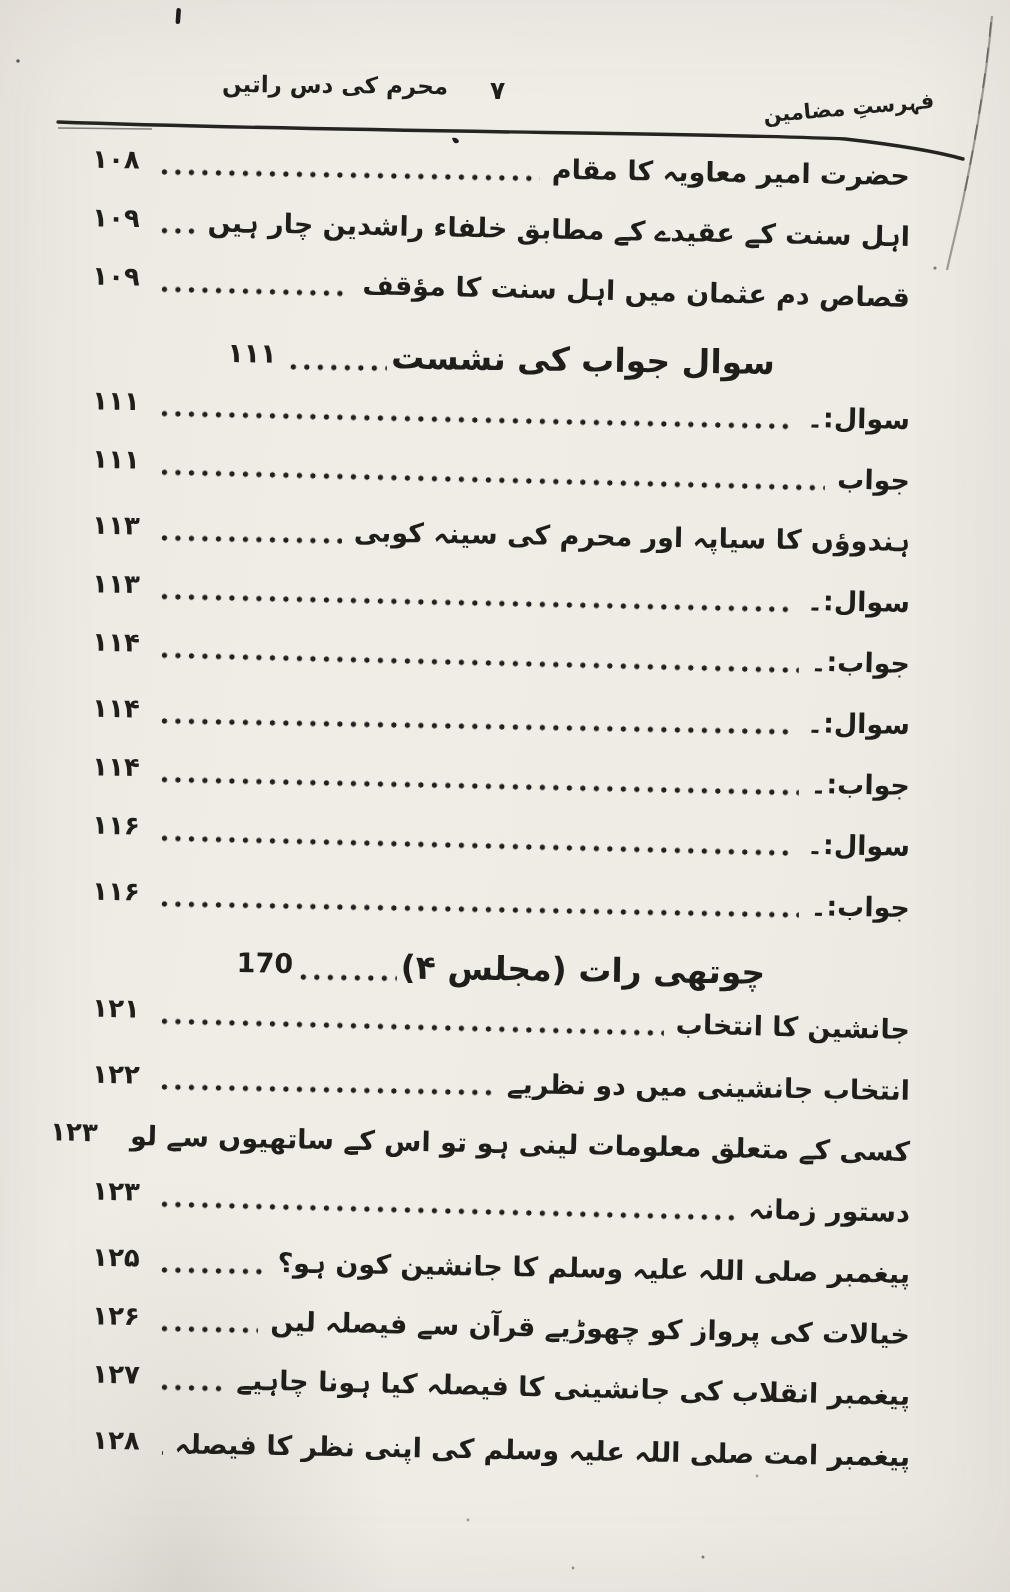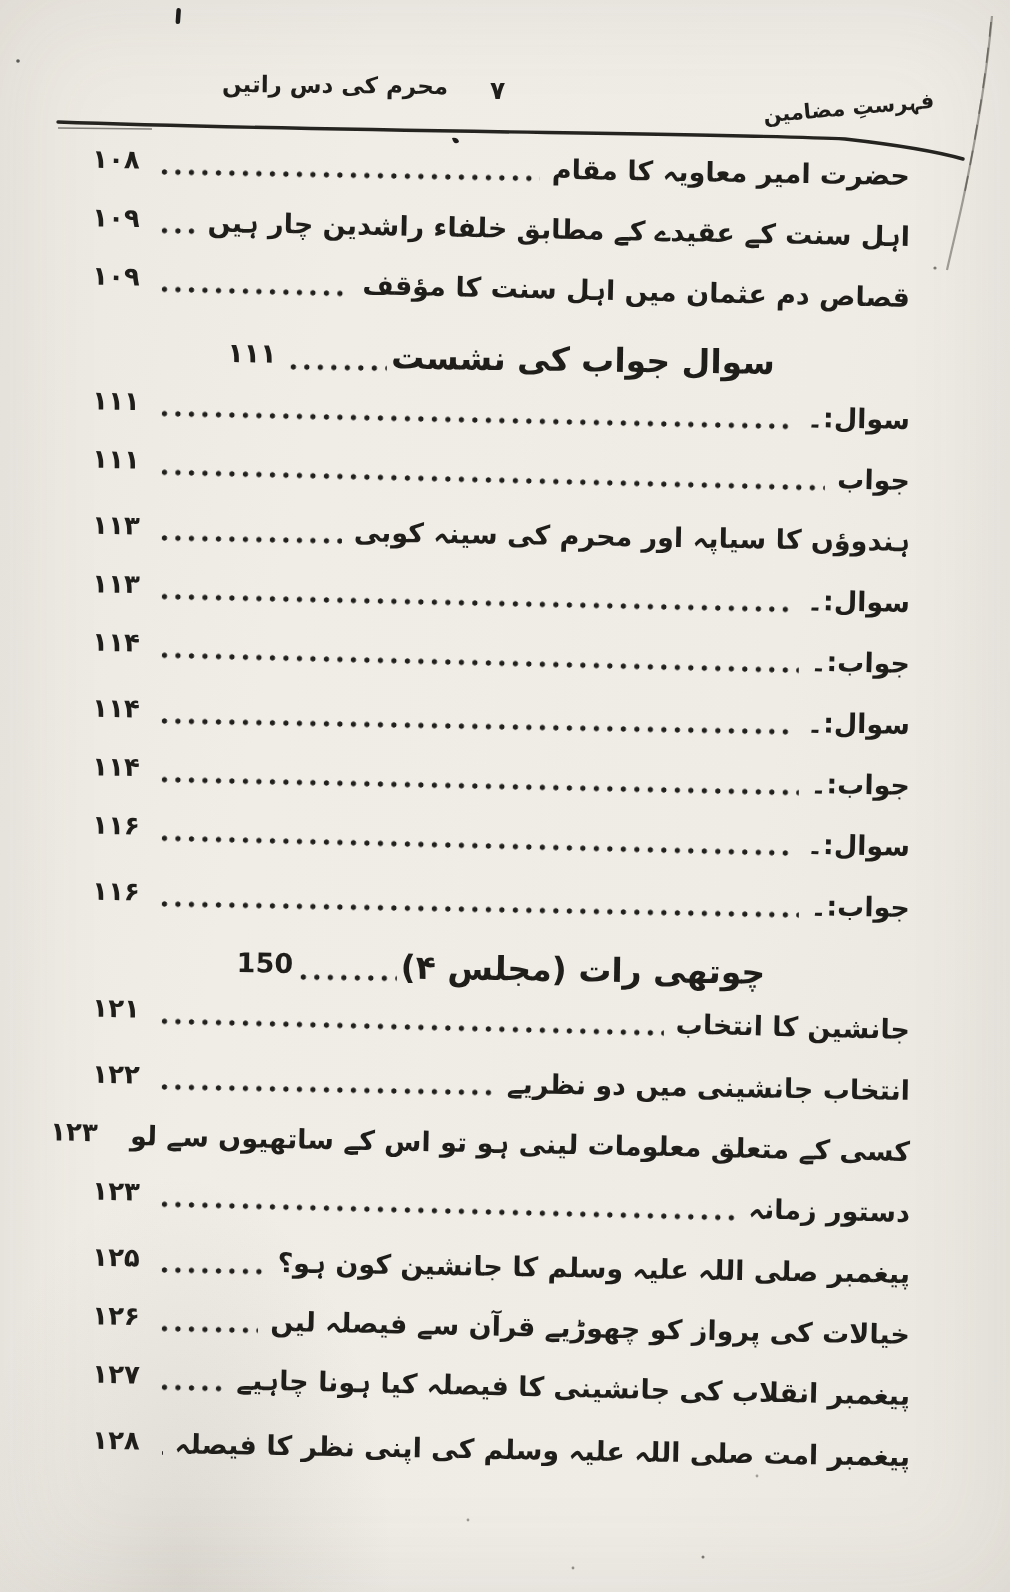--- a/index.html
+++ b/index.html
@@ -126,21 +126,21 @@
         <span class="num">۱۱۶</span>
       </div>
       <div class="row" style="transform: rotate(1deg);">
         <span class="title">جواب:۔</span>
         <span class="dots"></span>
         <span class="num">۱۱۶</span>
       </div>
       <div class="hrow" style="transform: rotate(0.85deg);">
         <span class="htitle">چوتھی رات (مجلس ۴)</span>
         <span class="hdots"></span>
-        <span class="num hnum">150</span>
+        <span class="num hnum">170</span>
       </div>
       <div class="row" style="transform: rotate(1.36deg);">
         <span class="title">جانشین کا انتخاب</span>
         <span class="dots"></span>
         <span class="num">۱۲۱</span>
       </div>
       <div class="row" style="transform: rotate(1deg);">
         <span class="title">انتخاب جانشینی میں دو نظریے</span>
         <span class="dots"></span>
         <span class="num">۱۲۲</span>

